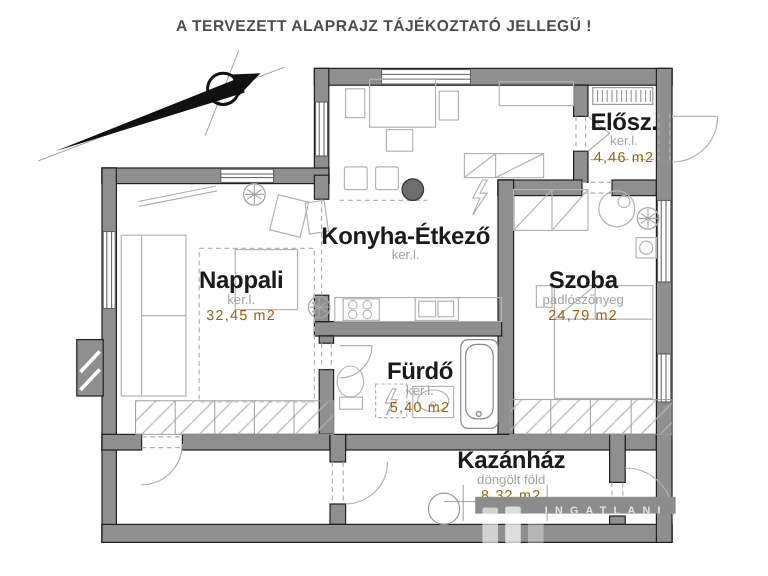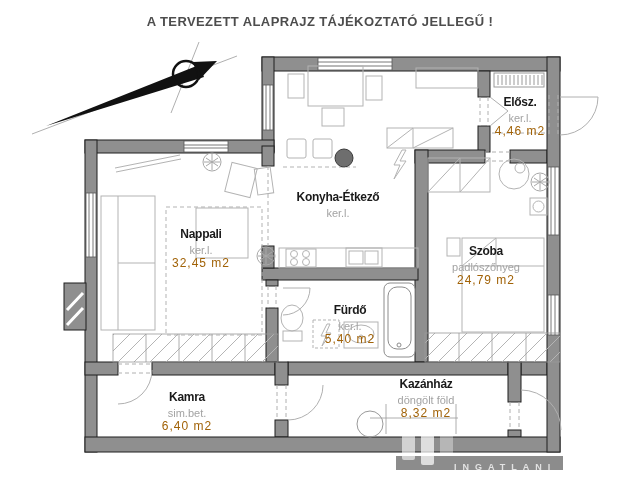--- a/index.html
+++ b/index.html
@@ -3,24 +3,24 @@
 <meta charset="utf-8">
 <style>
   html,body{margin:0;padding:0;background:#fff;}
   #canvas{position:relative;width:640px;height:480px;background:#ffffff;overflow:hidden;
           font-family:"Liberation Sans",sans-serif;}
   #plan-svg{position:absolute;left:0;top:0;}
   .page-title{position:absolute;left:0;top:14px;width:100%;text-align:center;
 (I)          font-family:"Liberation Serif",serif;font-size:13px;font-weight:600;
           color:#4d4d4d;letter-spacing:.4px;}
   .room-label{position:absolute;transform:translateX(-50%);text-align:center;white-space:nowrap;}
-  .room-name{font-size:12px;font-weight:700;color:#1a1a1a;letter-spacing:-.3px;line-height:17px;}
+  .room-name{font-size:20px;font-weight:700;color:#1a1a1a;letter-spacing:-.3px;line-height:17px;}
   .room-material{font-size:11px;color:#a3a3a3;line-height:12px;margin-top:1px;}
   .room-area{font-size:12px;color:#a16207;line-height:13px;margin-top:1px;letter-spacing:1px;}
-  .watermark{position:absolute;left:396px;top:456px;width:167px;height:14px;
+  .watermark{position:absolute;left:396px;top:414px;width:167px;height:14px;
              background:#8c8c8c;overflow:hidden;}
   .watermark-text{position:absolute;left:58px;top:0;line-height:23px;font-size:9px;
                   font-weight:700;color:#e3e3e3;letter-spacing:6px;}
   .logo-bar{position:absolute;border-radius:2px;background:rgba(255,255,255,.6);}
   .logo-bar.b1{left:402px;top:423px;width:13px;height:37px;}
   .logo-bar.b2{left:421px;top:422px;width:13px;height:43px;background:rgba(255,255,255,.7);}
   .logo-bar.b3{left:440px;top:428px;width:13px;height:28px;background:rgba(255,255,255,.35);}
 </style>
 </head>
 <body>
@@ -264,34 +264,29 @@
 </div>
 <div class="room-label" style="left:338px;top:189px;text-align:center;">
   <div class="room-name">Konyha-Étkező</div>
   <div class="room-material">ker.l.</div>
 </div>
 <div class="room-label" style="left:520px;top:94px;">
   <div class="room-name">Elősz.</div>
   <div class="room-material">ker.l.</div>
   <div class="room-area">4,46 m2</div>
 </div>
-<div class="room-label" style="left:486px;top:243px;">
+<div class="room-label" style="left:486px;top:226px;">
   <div class="room-name">Szoba</div>
   <div class="room-material">padlószőnyeg</div>
   <div class="room-area">24,79 m2</div>
 </div>
 <div class="room-label" style="left:350px;top:286px;margin-top:16px;">
   <div class="room-name">Fürdő</div>
   <div class="room-material">ker.l.</div>
   <div class="room-area">5,40 m2</div>
-</div>
-<div class="room-label" style="left:187px;top:389px;">
-  <div class="room-name">Kamra</div>
-  <div class="room-material">sim.bet.</div>
-  <div class="room-area">6,40 m2</div>
 </div>
 <div class="room-label" style="left:406px;top:376px;margin-left:20px;">
   <div class="room-name">Kazánház</div>
   <div class="room-material">döngölt föld</div>
   <div class="room-area">8,32 m2</div>
 </div>
 
 <div class="watermark">
   <span class="watermark-text">INGATLANI</span>
 </div>

